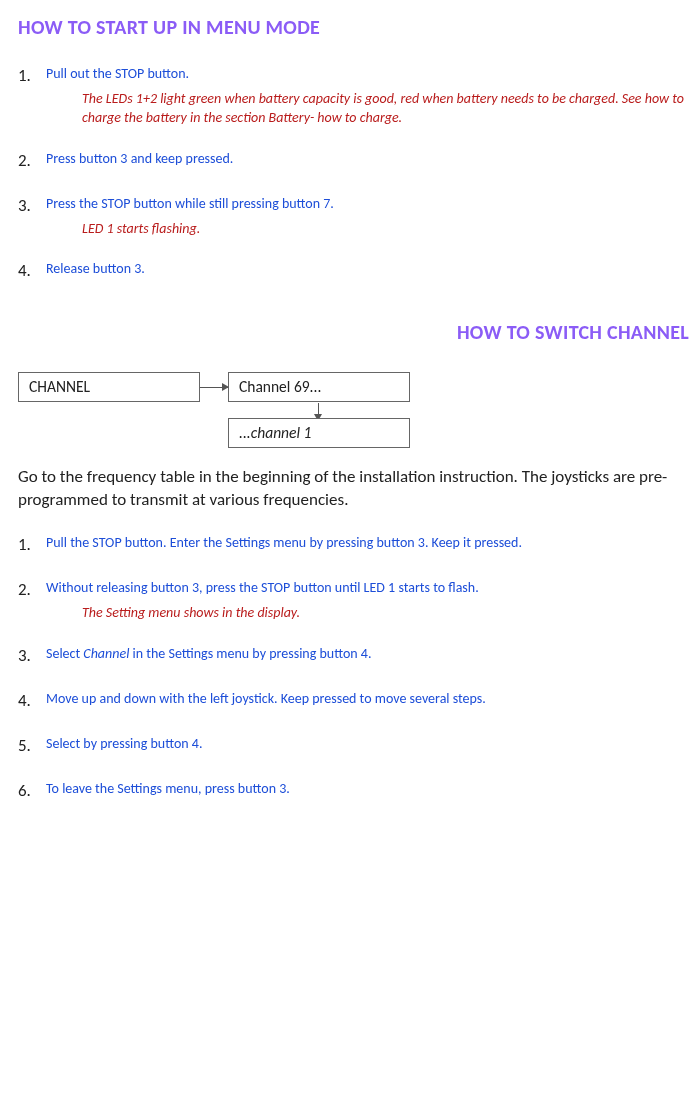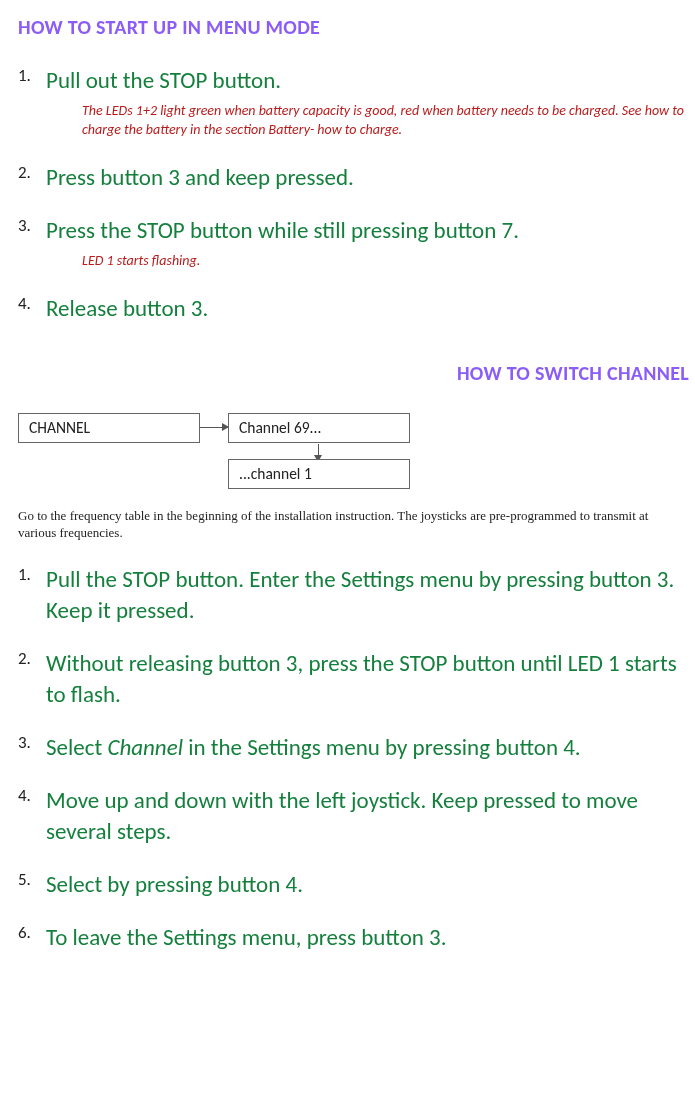--- a/index.html
+++ b/index.html
@@ -25,36 +25,35 @@
     margin-bottom: 22px;
   }
   .num {
     width: 28px;
     flex: 0 0 28px;
     font-size: 17px;
     color: #222;
   }
   .body { flex: 1; }
   .step-text {
-    font-size: 23px;
-    color: #15803d;
+    font-size: 14px;
+    color: #1d4ed8;
   }
   .note {
     font-style: italic;
     font-size: 14px;
     color: #b91c1c;
     margin: 6px 0 0 36px;
     line-height: 1.35;
   }
   .intro {
-    font-size: 13px;
+    font-size: 17px;
     color: #222;
     margin: 18px 0 22px 0;
     line-height: 1.35;
-    font-family: Liberation Serif, serif;
   }
   .diagram {
     display: flex;
     flex-direction: column;
     margin: 0 0 10px 0;
   }
   .diagram-row {
     display: flex;
     align-items: center;
     position: relative;
@@ -152,41 +151,42 @@
 
 <div class="diagram">
   <div class="diagram-row">
     <div class="dbox dbox1">CHANNEL</div>
     <div class="arrow-h"></div>
     <div class="dbox">Channel 69...</div>
   </div>
   <div class="vwrap">
     <div class="vline" style="left: 300px;"></div>
   </div>
-  <div class="diagram-row" style="height:auto;">
+  <div class="diagram-row" style="height:auto;font-style:italic;">
     <div style="width:210px; flex:0 0 210px;"></div>
     <div class="dbox">...channel 1</div>
   </div>
 </div>
 
 <div class="intro">Go to the frequency table in the beginning of the installation instruction. The joysticks are pre-programmed to transmit at various frequencies.</div>
 
 <div class="list">
 
   <div class="item">
     <div class="num">1.</div>
     <div class="body">
       <div class="step-text">Pull the STOP button. Enter the Settings menu by pressing button 3. Keep it pressed.</div>
     </div>
   </div>
 
   <div class="item">
     <div class="num">2.</div>
     <div class="body">
       <div class="step-text">Without releasing button 3, press the STOP button until LED 1 starts to flash.</div>
+      <div class="note">The Setting menu shows in the display.</div>
     </div>
   </div>
 
   <div class="item">
     <div class="num">3.</div>
     <div class="body">
       <div class="step-text">
         <span>Select </span><em class="term">Channel</em><span> in the Settings menu by pressing button 4.</span>
       </div>
     </div>

